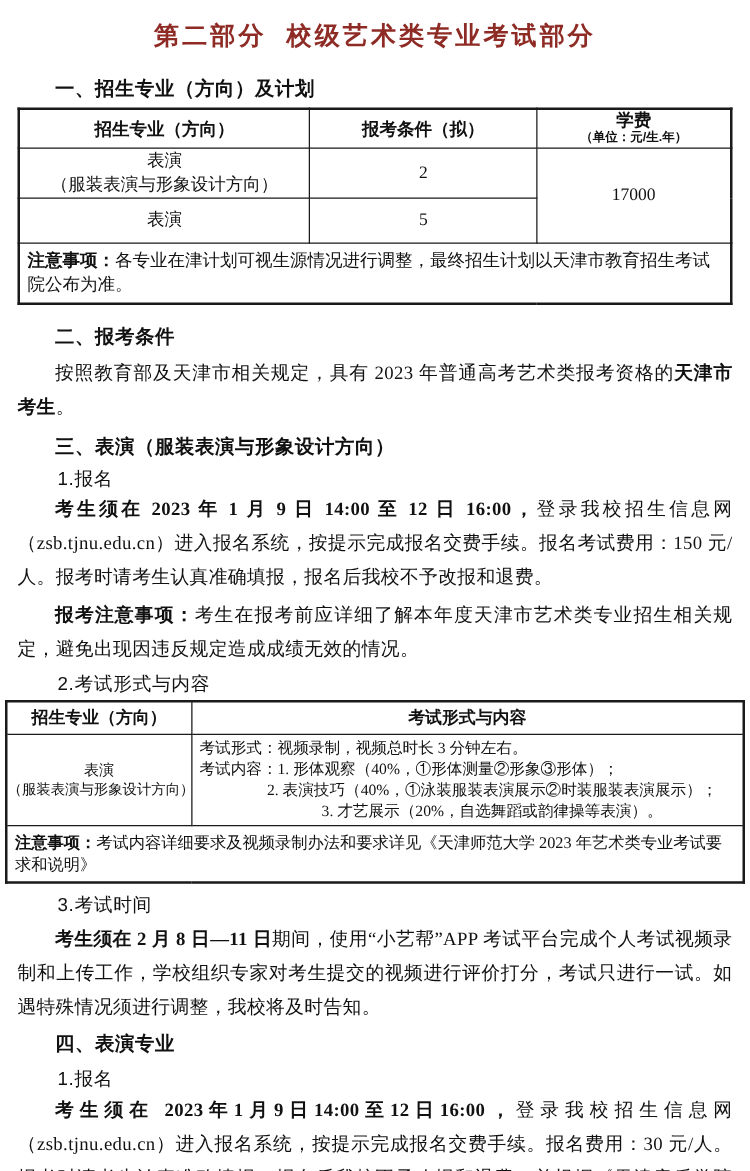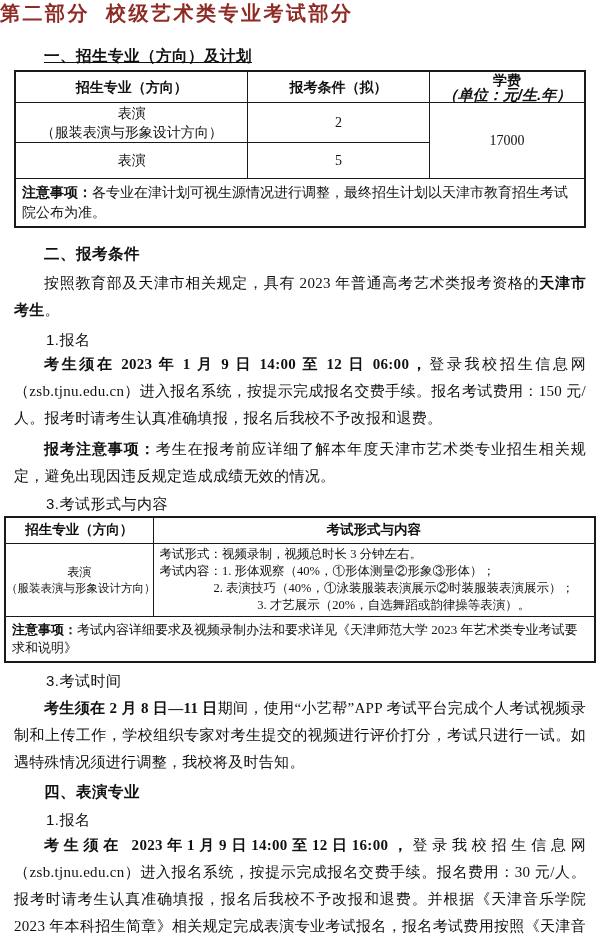--- a/index.html
+++ b/index.html
@@ -5,39 +5,40 @@
   * { margin:0; padding:0; box-sizing:border-box; }
   html,body { background:#ffffff; }
   body {
     width:600px; height:937px; overflow:hidden;
     font-family:"Liberation Serif", serif;
     color:#111111;
   }
   .doc { width:600px; height:937px; position:relative; }
 
   .doc-title {
-    margin-top:0;
+    margin-top:16px;
+    text-align:center;
     font-family:"Liberation Sans", sans-serif;
     font-weight:bold;
     font-size:20px; line-height:26px;
     letter-spacing:2.5px; word-spacing:8px;
     color:#8e2b25;
   }
 
   .h1 {
     font-family:"Liberation Sans", sans-serif;
     font-weight:bold; font-size:15.5px; line-height:20px;
     padding-left:44px; letter-spacing:0.5px;
   }
   .h2 {
     font-family:"Liberation Sans", sans-serif;
     font-weight:normal; font-size:15px; line-height:20px;
     padding-left:46px; letter-spacing:0.5px;
   }
-  .h1-1 { margin-top:20px;text-decoration:underline; }
+  .h1-1 { margin-top:20px; }
   .h1-2 { margin-top:16px; }
   .h1-3 { margin-top:8px; }
   .h1-4 { margin-top:6px; }
   .h2-a { margin-top:6px; }
   .h2-b { margin-top:2px; }
   .h2-c { margin-top:8px; }
   .h2-d { margin-top:8px; }
 
   .para {
     margin:4px 14px; text-indent:2em;
@@ -57,26 +58,26 @@
     border:2px solid #1a1a1a; table-layout:fixed;
   }
   .tbl1 th, .tbl1 td { border:1px solid #1a1a1a; text-align:center; vertical-align:middle; }
   .tbl1 th {
     font-family:"Liberation Sans", sans-serif;
     font-weight:bold; font-size:14px; line-height:16px; height:30px;
   }
   .tbl1 .c1 { width:223px; } .tbl1 .c2 { width:174px; } .tbl1 .c3 { width:149px; }
   .tbl1 td { font-size:14px; line-height:19px; }
   .tbl1 .r1 { height:40px; } .tbl1 .r2 { height:36px; }
-  .fee-sub { font-size:15px; line-height:14px;font-style:italic; }
+  .fee-sub { font-size:10px; line-height:14px; }
   .note-cell {
     text-align:left !important; height:42px;
     font-size:13px; padding:4px 6px; letter-spacing:0;
   }
-  .note-cell .nlabel { font-weight:bold; font-family:Liberation Mono, monospace;margin-top:44px; }
+  .note-cell .nlabel { font-weight:bold; font-family:Liberation Sans, sans-serif;margin-top:44px; }
 
   .tbl2 {
     width:592px; margin:2px 0 0 4px;
     border:2px solid #1a1a1a; table-layout:fixed;
   }
   .tbl2 th, .tbl2 td { border:1px solid #1a1a1a; vertical-align:middle; }
   .tbl2 th {
     font-family:"Liberation Sans", sans-serif; text-align:center;
     font-weight:bold; font-size:13.5px; height:26px;
   }
@@ -124,25 +125,26 @@
       <td colspan="3" class="note-cell">
         <span class="nlabel">注意事项：</span><span>各专业在津计划可视生源情况进行调整，最终招生计划以天津市教育招生考试院公布为准。</span>
       </td>
     </tr>
   </tbody>
     </table>
 
   <div class="h1 h1-2">二、报考条件</div>
   <p class="para p-conditions"><span>按照教育部及天津市相关规定，具有 2023 年普通高考艺术类报考资格的</span><span class="b">天津市考生</span><span>。</span></p>
 
+  <div class="h1 h1-3">三、表演（服装表演与形象设计方向）</div>
   <div class="h2 h2-a">1.报名</div>
-  <p class="para p-reg1"><span class="b">考生须在 2023 年 1 月 9 日 14:00 至 12 日 06:00，</span><span>登录我校招生信息网（zsb.tjnu.edu.cn）进入报名系统，按提示完成报名交费手续。报名考试费用：150 元/人。报考时请考生认真准确填报，报名后我校不予改报和退费。</span></p>
+  <p class="para p-reg1"><span class="b">考生须在 2023 年 1 月 9 日 14:00 至 12 日 16:00，</span><span>登录我校招生信息网（zsb.tjnu.edu.cn）进入报名系统，按提示完成报名交费手续。报名考试费用：150 元/人。报考时请考生认真准确填报，报名后我校不予改报和退费。</span></p>
   <p class="para p-reg-note"><span class="b">报考注意事项：</span><span>考生在报考前应详细了解本年度天津市艺术类专业招生相关规定，避免出现因违反规定造成成绩无效的情况。</span></p>
 
-  <div class="h2 h2-b">3.考试形式与内容</div>
+  <div class="h2 h2-b">2.考试形式与内容</div>
 
   <table class="tbl2">
     <tbody>
         <tr>
       <th class="c1">招生专业（方向）</th>
       <th>考试形式与内容</th>
     </tr>
     <tr>
       <td class="major-cell">
         <span class="line">表演</span>

